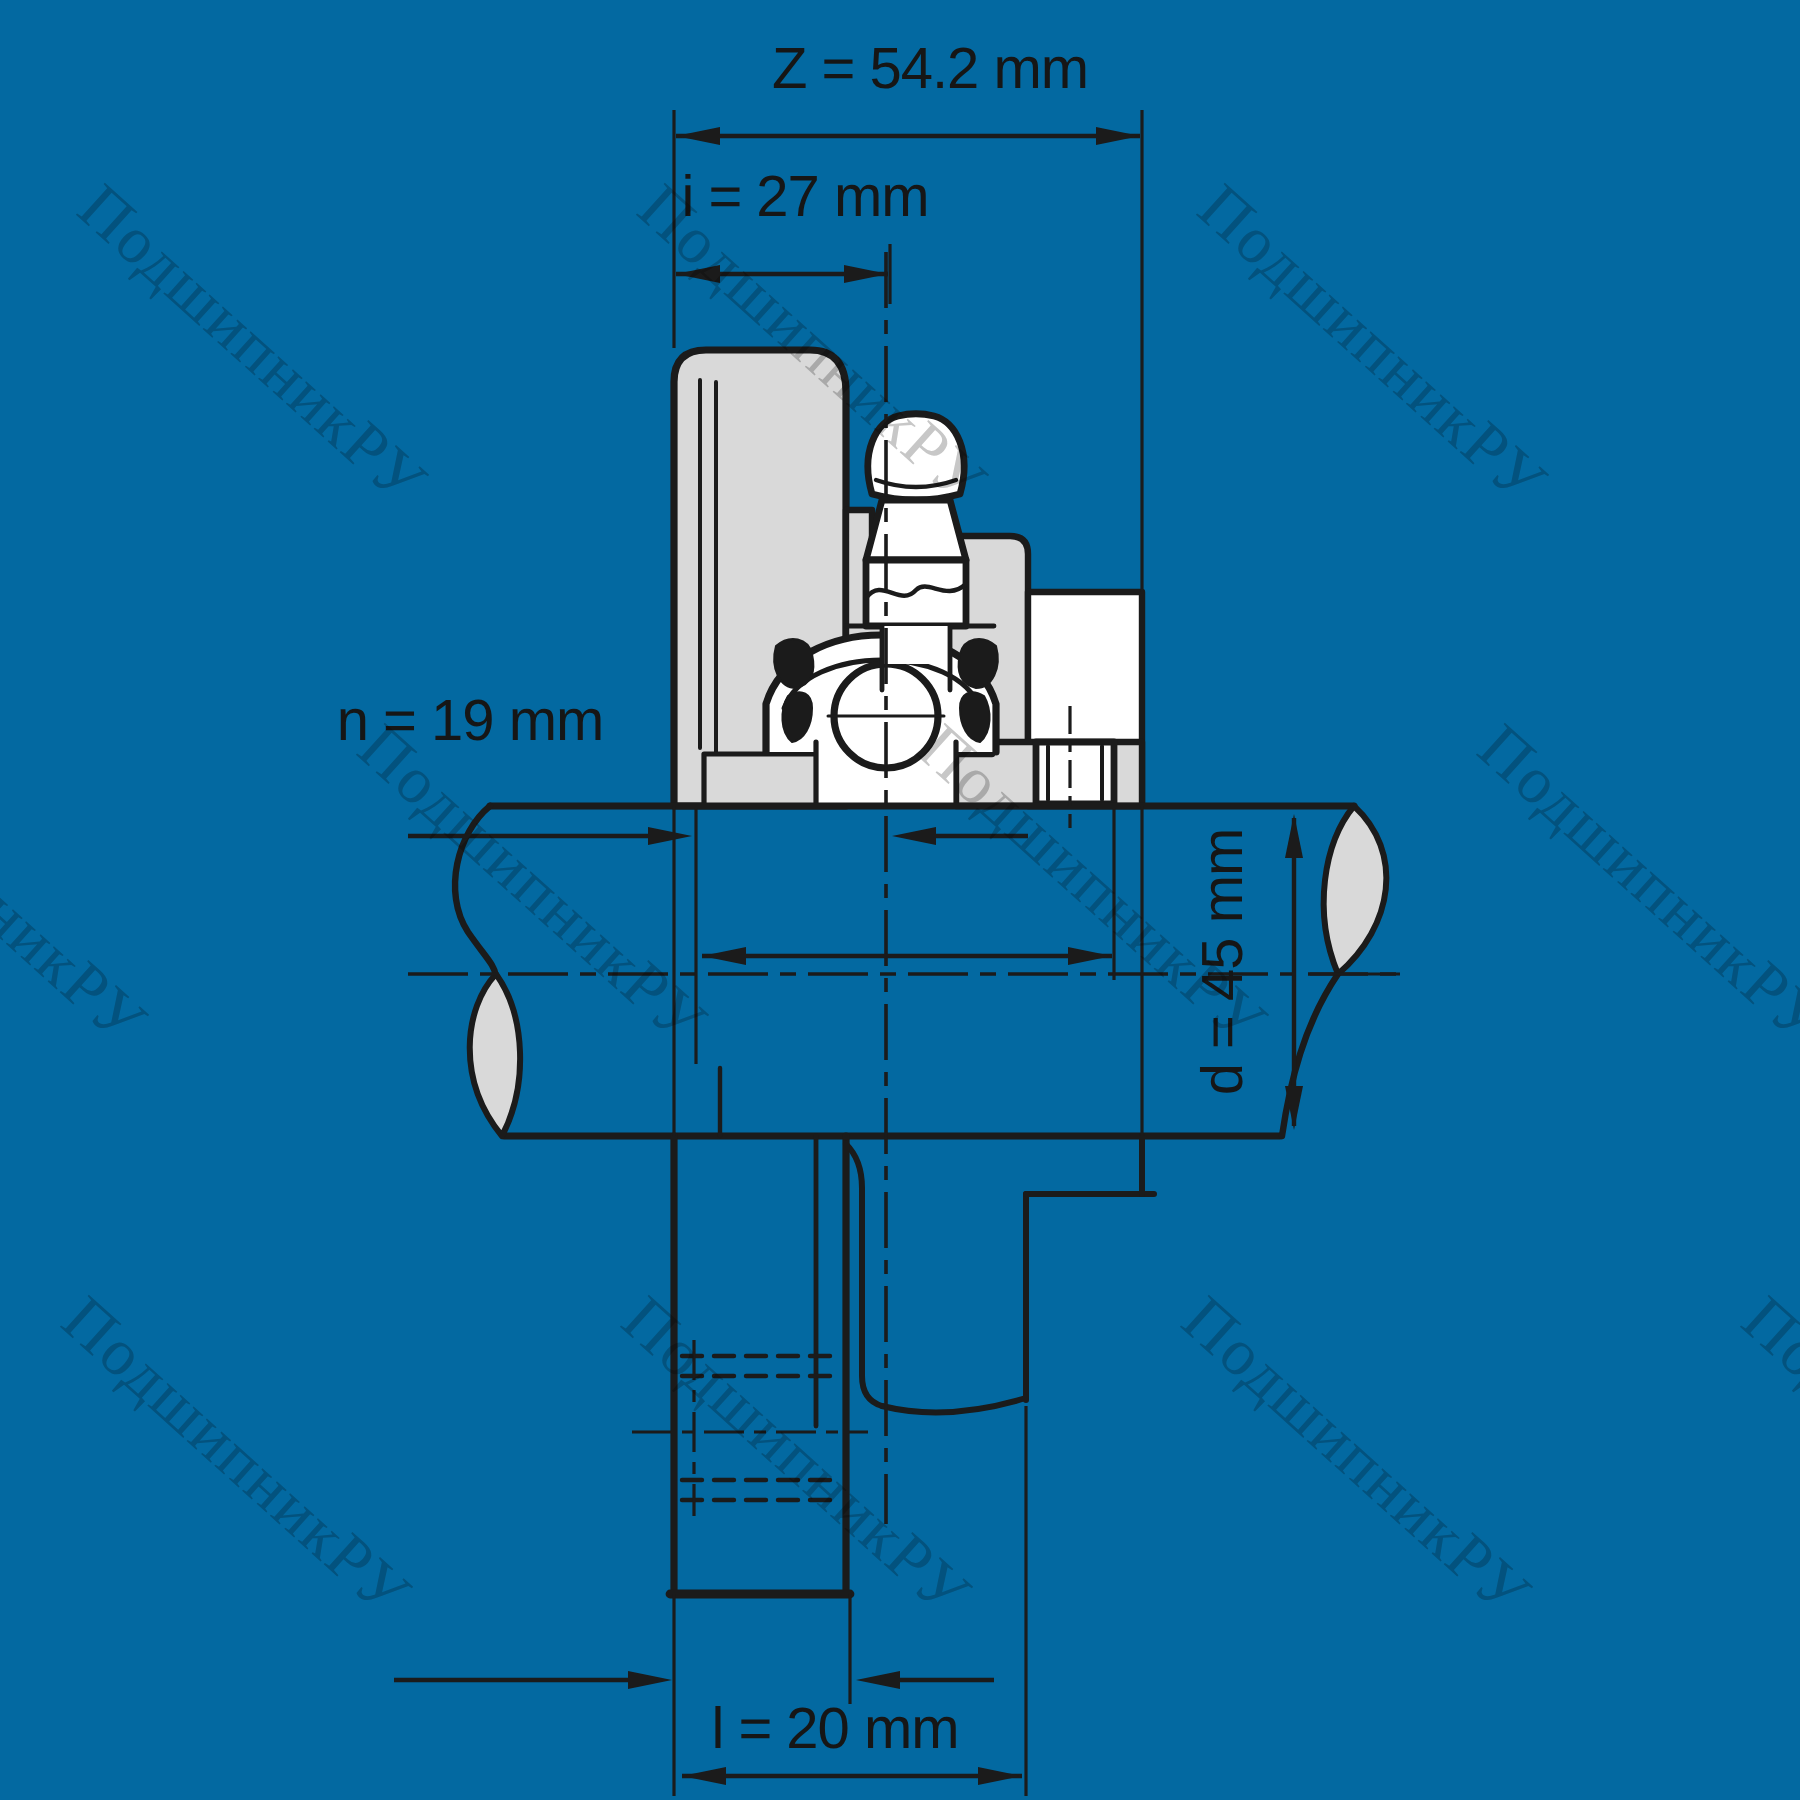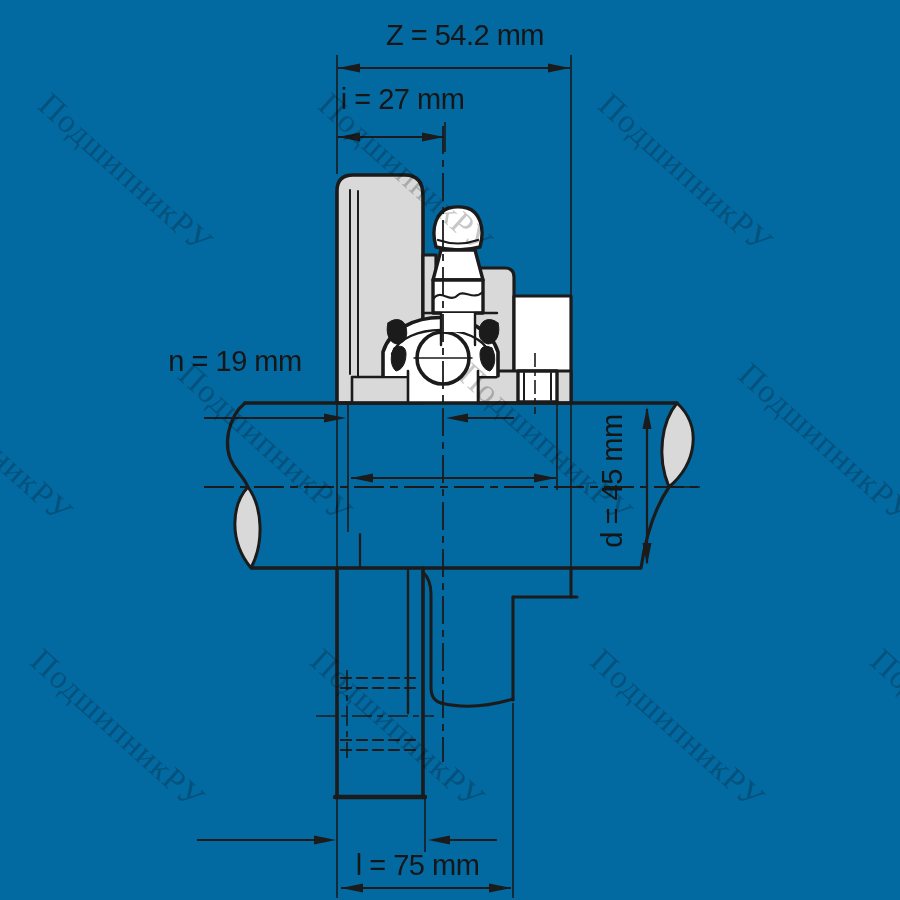--- a/index.html
+++ b/index.html
@@ -181,21 +181,21 @@
   <div class="dim-label" style="left:375px;top:20px;width:180px">Z = 54.2 mm</div>
 
   <div class="dim-label" style="left:330px;top:84px;width:145px">i = 27 mm</div>
 
   <div class="dim-label" style="left:165px;top:346px;width:140px">n = 19 mm</div>
 
 
   <div class="dim-label rot" style="left:547px;top:461px;width:140px;height:40px">d = 45 mm</div>
 
 
-  <div class="dim-label" style="left:350px;top:850px;width:135px">l = 75 mm</div>
+  <div class="dim-label" style="left:350px;top:850px;width:135px">l = 20 mm</div>
 
   <div class="wm-layer">
     <span class="wm" style="left:56px;top:86px">ПодшипникРУ</span>
     <span class="wm" style="left:336px;top:86px">ПодшипникРУ</span>
     <span class="wm" style="left:616px;top:86px">ПодшипникРУ</span>
     <span class="wm" style="left:-84px;top:356px">ПодшипникРУ</span>
     <span class="wm" style="left:196px;top:356px">ПодшипникРУ</span>
     <span class="wm" style="left:476px;top:356px">ПодшипникРУ</span>
     <span class="wm" style="left:756px;top:356px">ПодшипникРУ</span>
     <span class="wm" style="left:48px;top:642px">ПодшипникРУ</span>

